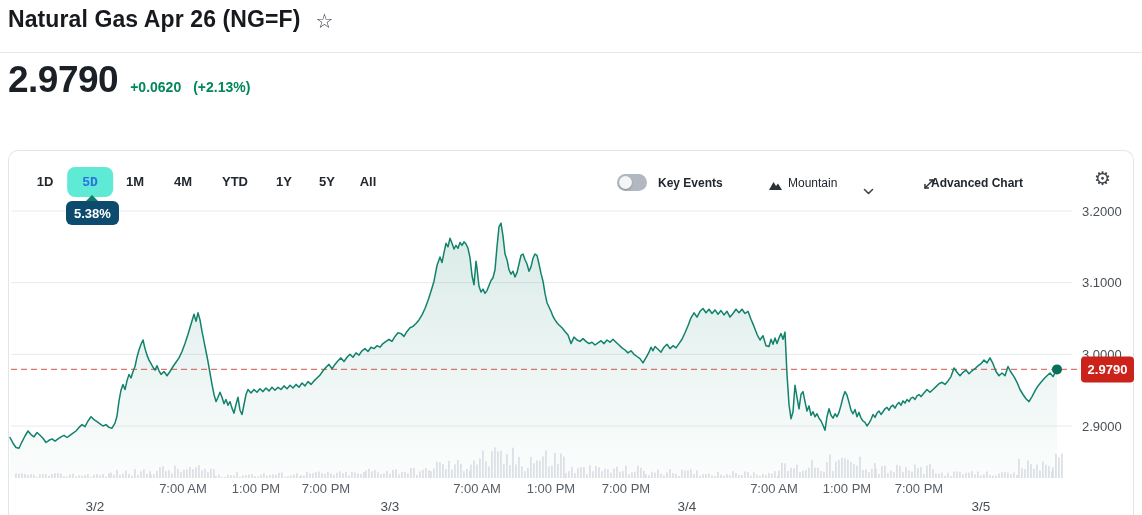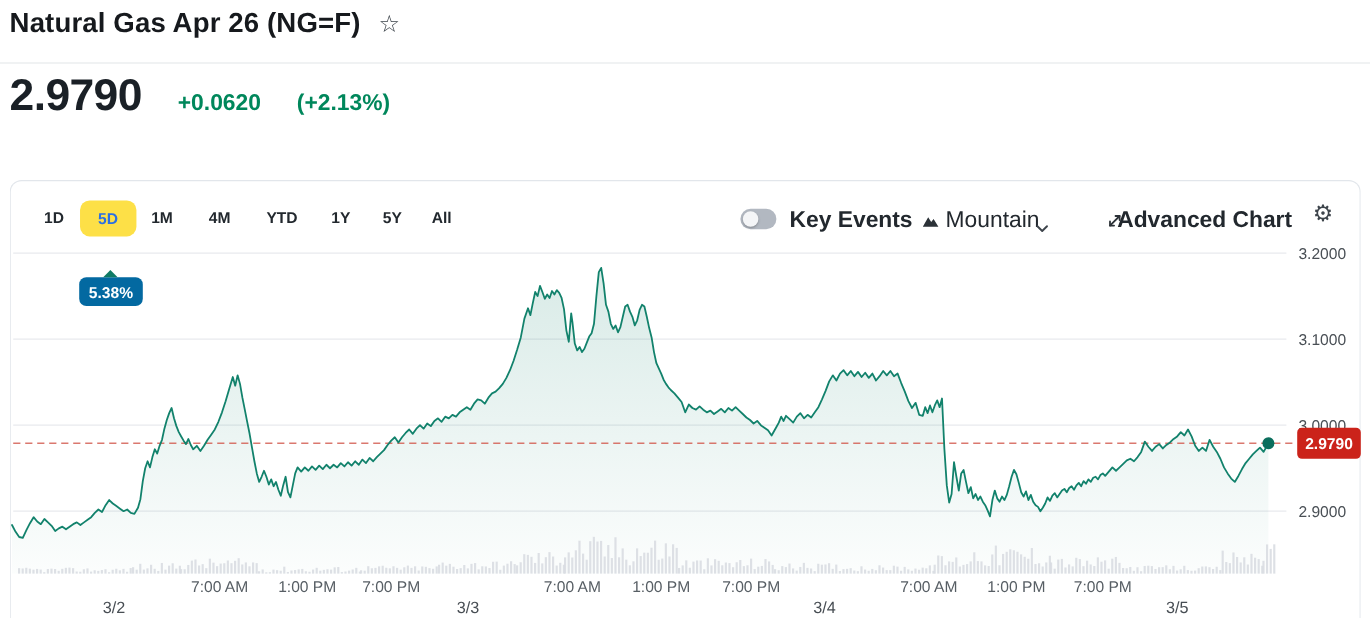--- a/index.html
+++ b/index.html
@@ -9,21 +9,21 @@
     font-family:"Liberation Sans","DejaVu Sans",sans-serif; background:#fff;
     color:#1a2026;
   }
   
   .quote-header { position:absolute; left:8px; top:6px; display:flex; align-items:center; }
   .quote-title { font-size:23px; font-weight:700; color:#16191d; letter-spacing:.1px; }
   .star { font-size:20px; color:#3c434a; margin-left:15px; cursor:pointer; line-height:1; padding-top:2px;}
   .header-divider { position:absolute; left:0; top:52px; width:100%; height:1px; background:#e7e9ec; }
   .price-row { position:absolute; left:8px; top:59px; display:flex; align-items:baseline; gap:12px; }
   .last-price { font-size:37px; font-weight:700; color:#1a2026; letter-spacing:-.5px; }
-  .chg { font-size:19px; font-weight:700;margin-left:18px; }
+  .chg { font-size:14px; font-weight:700; }
   .asof { position:absolute; left:8px; top:111px; font-size:13px; color:#5a636d; }
   
   .card {
     position:absolute; left:8px; top:150px; width:1126px; height:365px;
     background:#fff; border:1px solid #e2e6eb; border-bottom:none;
     border-radius:10px 10px 0 0;
   }
   
   .range-tab {
     position:absolute; top:175px; transform:translateX(-50%);
@@ -41,21 +41,21 @@
   }
   .perf-badge .caret {
     position:absolute; top:-6px; left:50%; transform:translateX(-50%);
     width:0; height:0; border-left:6px solid transparent; border-right:6px solid transparent;
   }
   
   .toggle { position:absolute; left:617px; top:174px; width:30px; height:17px;
     background:#b2b8c1; border-radius:9px; cursor:pointer; }
   .toggle .knob { position:absolute; left:2px; top:2px; width:13px; height:13px;
     border-radius:50%; background:#f4f5f7; box-shadow:0 1px 2px rgba(0,0,0,.25); }
-  .tb-label { position:absolute; top:175px; font-size:19px; line-height:17px; color:#22282e; white-space:nowrap; }
+  .tb-label { position:absolute; top:175px; font-size:12px; line-height:17px; color:#22282e; white-space:nowrap; }
   .bold { font-weight:700; }
   .med  { font-weight:500; }
   .tb-icon { position:absolute; top:177px; }
   .gear { position:absolute; left:1094px; top:169px; font-size:19px; color:#3e454c; cursor:pointer; line-height:1; }
   svg.chart { position:absolute; left:0; top:150px; }
   .clickable { cursor:pointer; }
 </style>
 </head>
 <body>
 
@@ -70,30 +70,30 @@
   <div class="price-row">
     <span class="last-price">2.9790</span>
     <span class="chg" id="chg-abs" style="color: rgb(0, 135, 91);">+0.0620</span>
     <span class="chg" id="chg-pct" style="color: rgb(0, 135, 91);">(+2.13%)</span>
   </div>
 
   <div class="card"></div>
 
   <div id="tabs-host">
       <span class="range-tab" style="left: 45px;">1D</span>
-      <span class="range-pill" style="left: 90px; background: #fde047; color: rgb(43, 111, 227);">5D</span>
+      <span class="range-pill" style="left: 90px; background: #5eead4; color: rgb(43, 111, 227); font-family: Liberation Mono, monospace;">5D</span>
       <span class="range-tab" style="left: 135px;">1M</span>
       <span class="range-tab" style="left: 183px;">4M</span>
       <span class="range-tab" style="left: 235px;">YTD</span>
       <span class="range-tab" style="left: 284px;">1Y</span>
       <span class="range-tab" style="left: 327px;">5Y</span>
       <span class="range-tab" style="left: 368px;">All</span>
     </div>
 
-  <div class="perf-badge" id="perf-badge" style="background: #0369a1; margin-top: 30px;">
+  <div class="perf-badge" id="perf-badge" style="background: #0c4a6e;">
     <span class="caret" style="border-bottom: 6px solid rgb(15, 123, 101);"></span>
     <span>5.38%</span>
   </div>
 
   <div class="toggle">
     <div class="knob"></div>
   </div>
   <span class="tb-label bold" style="left:658px;">Key Events</span>
 
   <span class="tb-icon" style="left:768px;">

